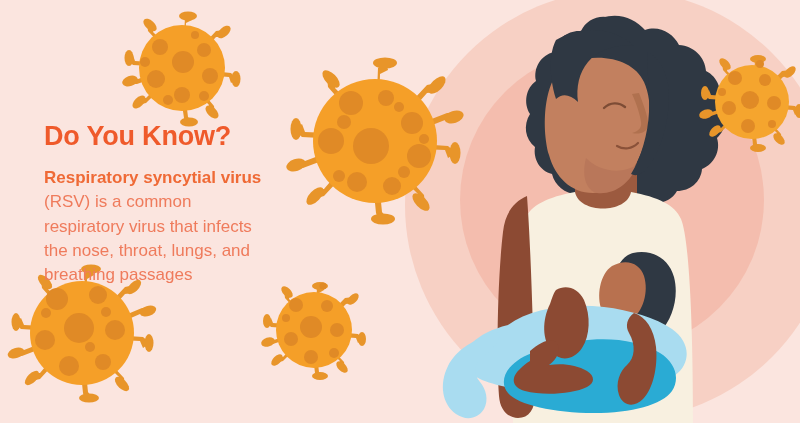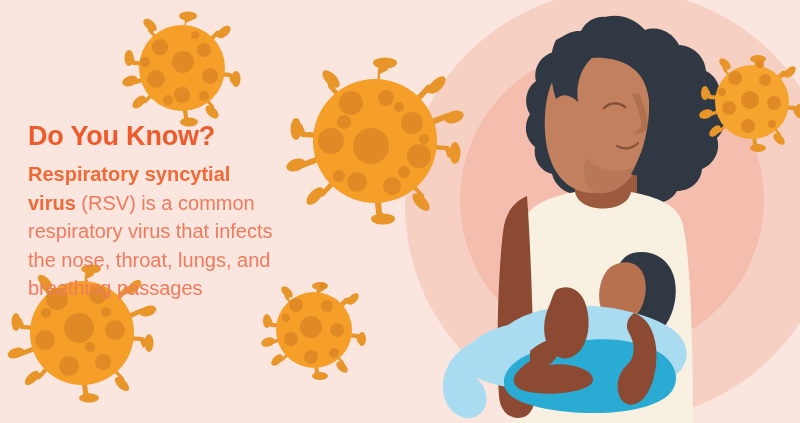--- a/index.html
+++ b/index.html
@@ -15,30 +15,30 @@
     background:#fbe5df;
   }
   .layer{position:absolute;top:0;left:0;width:800px;height:423px;}
   .text-block{
     position:absolute;
     left:28px;
     top:122px;
     width:252px;
   }
   .headline{
-    margin:0 0 10px 0;
+    margin:0 0 10px 16px;
     font-size:27px;
     font-weight:bold;
     line-height:1.05;
     color:#ef5a2b;
     letter-spacing:-0.2px;
   }
   .body-copy{
-    margin:0;
-    font-size:20px;
+    margin:16px;
+    font-size:17px;
     line-height:1.42;
     color:#ef7b5c;
   }
   .body-copy .term{
     font-weight:bold;
     color:#ef6a36;
   }
   svg{display:block;}
 </style>
 </head>

